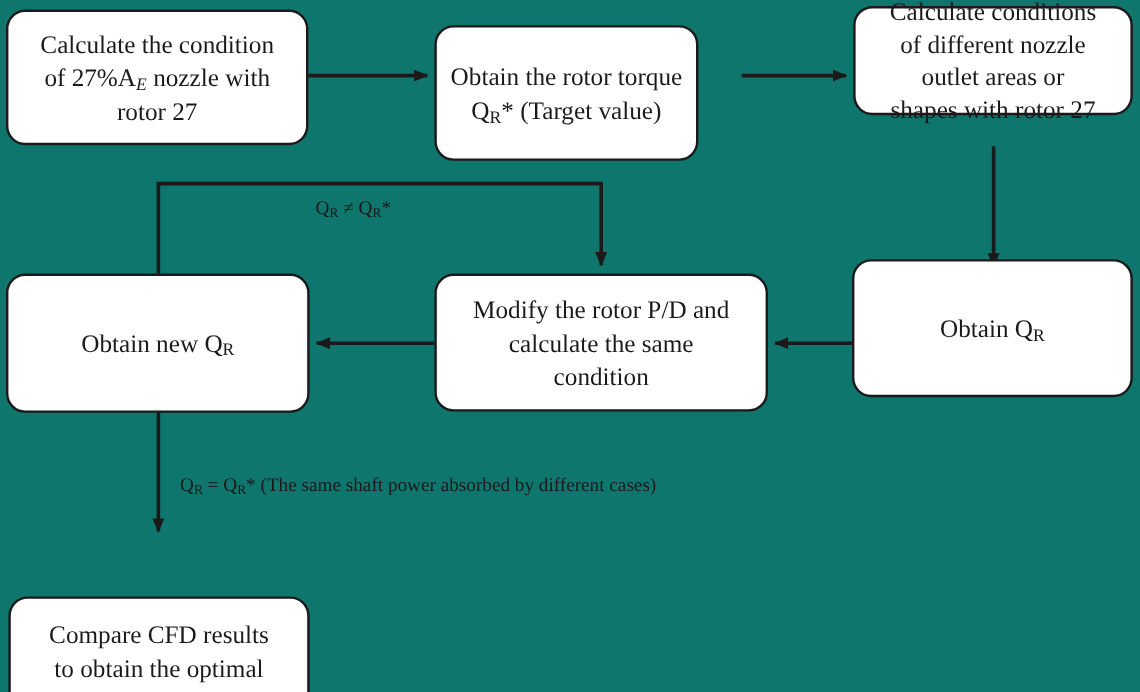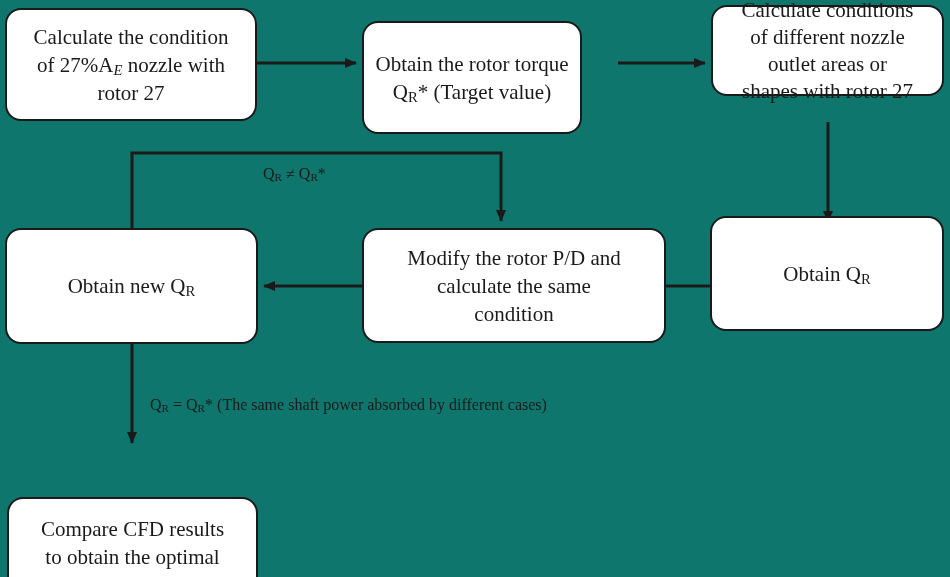--- a/index.html
+++ b/index.html
@@ -84,21 +84,21 @@
   </div>
 
   <div class="node tight" style="left:711px; top:5px; width:233px; height:91px;">
     <span>Calculate conditions<br>of different nozzle<br>outlet areas or<br>shapes with rotor 27</span>
   </div>
 
   <div class="node" style="left:710px; top:216px; width:234px; height:115px;">
     <span>Obtain Q<sub>R</sub></span>
   </div>
 
-  <div class="node" style="left:362px; top:228px; width:304px; height:115px;">
+  <div class="node" style="left:362px; top:228px; width:278px; height:115px;">
     <span>Modify the rotor P/D and<br>calculate the same<br>condition</span>
   </div>
 
   <div class="node" style="left:5px; top:228px; width:253px; height:116px;justify-content:center;">
     <span>Obtain new Q<sub>R</sub></span>
   </div>
 
   <div class="node" style="left:7px; top:449px; width:251px; height:119px;margin-top:48px;">
     <span>Compare CFD results<br>to obtain the optimal<br>nozzle design</span>
   </div>

